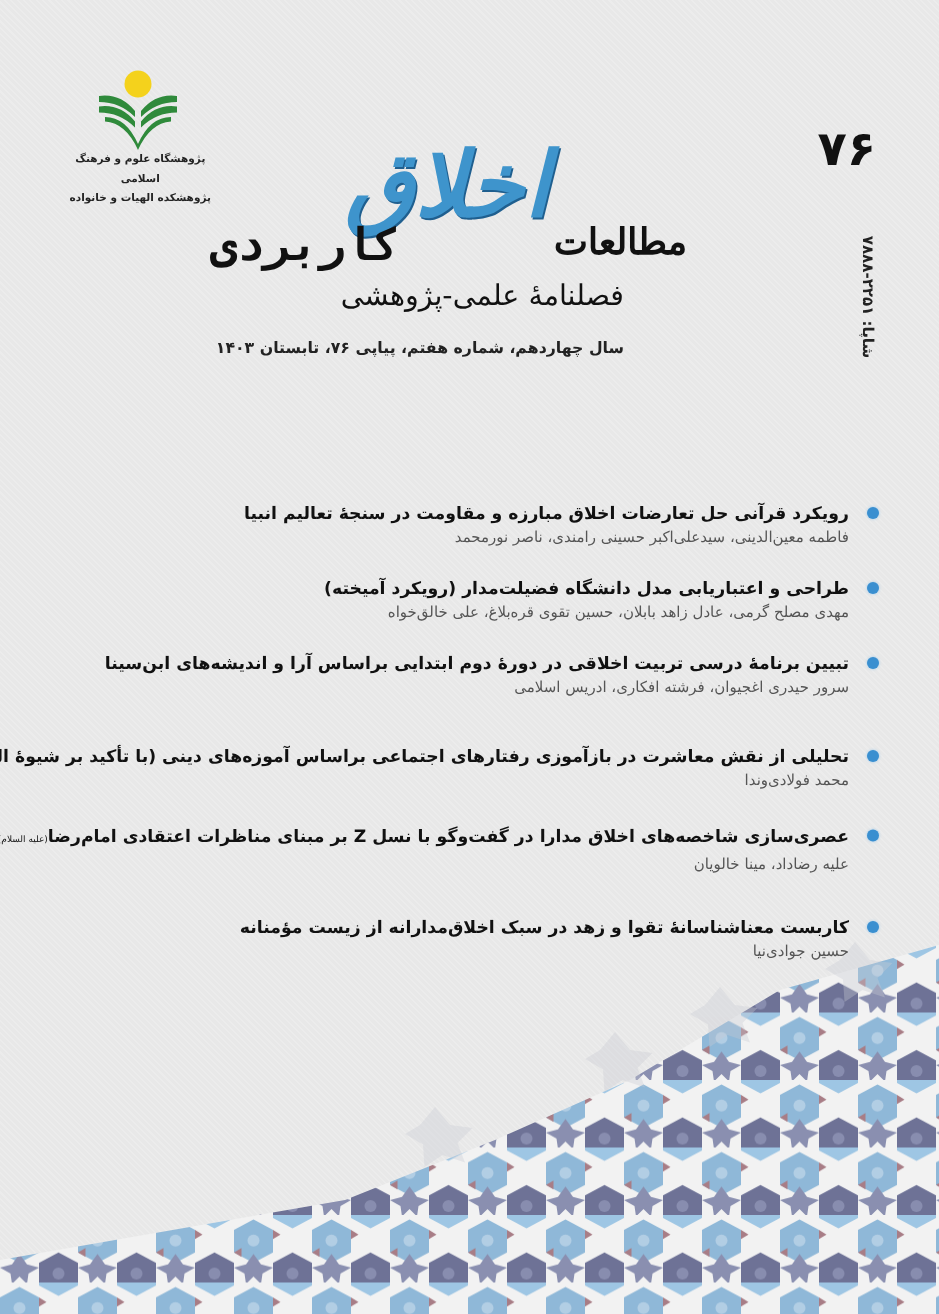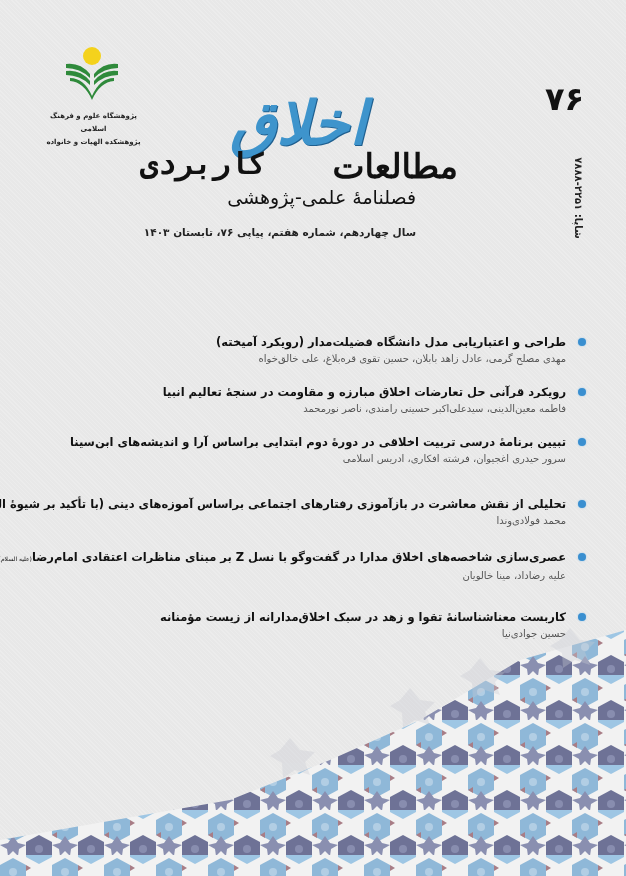--- a/index.html
+++ b/index.html
@@ -8,31 +8,31 @@
     background:#e9e9e9;
     font-family:"DejaVu Sans", sans-serif;
     color:#1a1a1a;
   }
   .cover { position:absolute; inset:0; background:
       repeating-linear-gradient(45deg, rgba(255,255,255,0.18) 0 1px, transparent 1px 3px),
       #e8e8e8; }
 
   
   .logo { position:absolute; left:62px; top:44px; width:60px; height:56px; }
-  .publisher { position:absolute; left:36px; top:110px; width:115px; text-align:center; direction:rtl; font-size:7px; font-weight:bold; line-height:13px; color:#222; }
+  .publisher { position:absolute; left:36px; top:100px; width:115px; text-align:center; direction:rtl; font-size:7px; font-weight:bold; line-height:13px; color:#222; }
 
   
   .issue-no { position:absolute; left:545px; top:80px; font-size:32px; font-weight:bold; color:#111; direction:rtl; }
 
   
   .issn { position:absolute; left:578px; top:198px; transform:translate(-50%,-50%) rotate(90deg); font-size:10px; font-weight:bold; white-space:nowrap; direction:rtl; color:#222; }
 
   
   .title { position:absolute; left:140px; top:88px; width:320px; height:100px; direction:rtl; }
-  .title .w1 { position:absolute; right:2px; top:58px; font-family:"DejaVu Serif", serif; font-size:34px; font-weight:bold; color:#111; }
+  .title .w1 { position:absolute; right:2px; top:58px; font-family:"DejaVu Serif", serif; font-size:24px; font-weight:bold; color:#111; }
   .title .w2 { position:absolute; left:90px; top:0px; font-family:Liberation Sans, sans-serif; font-size:60px; font-weight:bold; color:#3e94cc; font-style:italic; text-shadow:1px 1px 0 #1f5f8f; }
   .title .w3 { position:absolute; left:0px; top:58px; font-family:Liberation Mono, monospace; font-size:30px; font-weight:bold; color:#111; }
 
   .subtitle { position:absolute; right:210px; top:186px; direction:rtl; font-size:19px; font-weight:normal; color:#111; }
   .issue-line { position:absolute; right:210px; top:226px; direction:rtl; font-size:10.5px; font-weight:bold; color:#222; }
 
   
   .articles { position:absolute; right:40px; top:334px; width:560px; direction:rtl; }
   .article { position:relative; padding-right:20px; }
   .article .bullet { position:absolute; right:0; top:4px; width:8px; height:8px; border-radius:50%; background:#3a8fd0; box-shadow:0 0 2px #9cc9ea; }
@@ -95,27 +95,27 @@
   <span class="w2">اخلاق</span>
   <span class="w3">کاربردی</span>
 </div>
 
 <div class="subtitle">فصلنامهٔ علمی-پژوهشی</div>
 <div class="issue-line">سال چهاردهم، شماره هفتم، پیاپی ۷۶، تابستان ۱۴۰۳</div>
 
 <div class="articles">
   <div class="article" style="margin-bottom:17px;">
     <span class="bullet"></span>
-    <div class="atitle">طراحی و اعتباریابی مدل دانشگاه فضیلت‌مدار (رویکرد آمیخته)</div>
-    <div class="authors">مهدی مصلح گرمی، عادل زاهد بابلان، حسین تقوی قره‌بلاغ، علی خالق‌خواه</div>
+    <div class="atitle">رویکرد قرآنی حل تعارضات اخلاق مبارزه و مقاومت در سنجهٔ تعالیم انبیا</div>
+    <div class="authors">فاطمه معین‌الدینی، سیدعلی‌اکبر حسینی رامندی، ناصر نورمحمد</div>
   </div>
   <div class="article" style="margin-bottom:17px;">
     <span class="bullet"></span>
-    <div class="atitle">رویکرد قرآنی حل تعارضات اخلاق مبارزه و مقاومت در سنجهٔ تعالیم انبیا</div>
-    <div class="authors">فاطمه معین‌الدینی، سیدعلی‌اکبر حسینی رامندی، ناصر نورمحمد</div>
+    <div class="atitle">طراحی و اعتباریابی مدل دانشگاه فضیلت‌مدار (رویکرد آمیخته)</div>
+    <div class="authors">مهدی مصلح گرمی، عادل زاهد بابلان، حسین تقوی قره‌بلاغ، علی خالق‌خواه</div>
   </div>
   <div class="article" style="margin-bottom:29px;">
     <span class="bullet"></span>
     <div class="atitle">تبیین برنامهٔ درسی تربیت اخلاقی در دورهٔ دوم ابتدایی براساس آرا و اندیشه‌های ابن‌سینا</div>
     <div class="authors">سرور حیدری اغجیوان، فرشته افکاری، ادریس اسلامی</div>
   </div>
   <div class="article" style="margin-bottom:20px;">
     <span class="bullet"></span>
     <div class="atitle">تحلیلی از نقش معاشرت در بازآموزی رفتارهای اجتماعی براساس آموزه‌های دینی (با تأکید بر شیوهٔ الگویی)</div>
     <div class="authors">محمد فولادی‌وندا</div>

